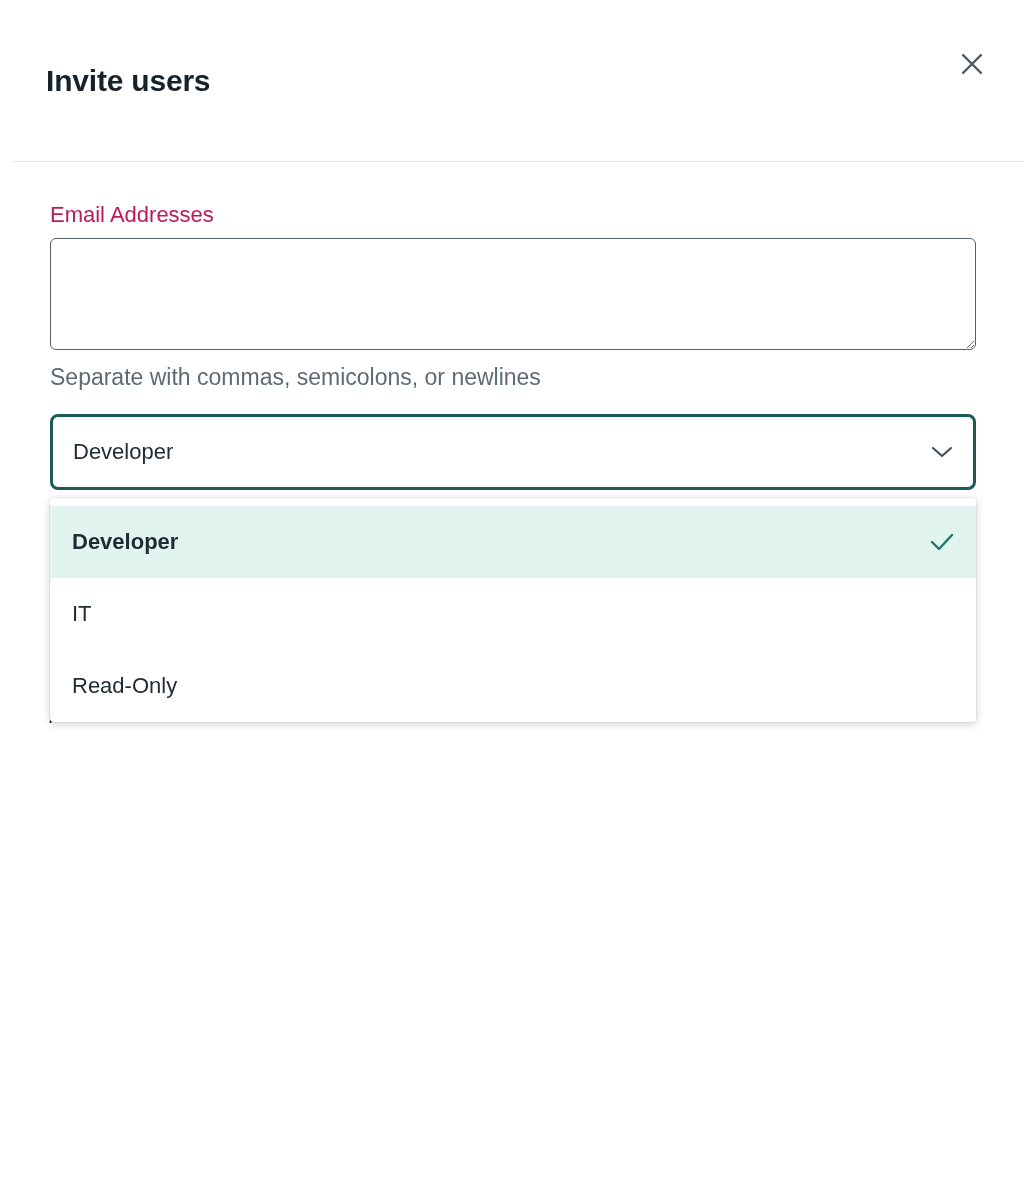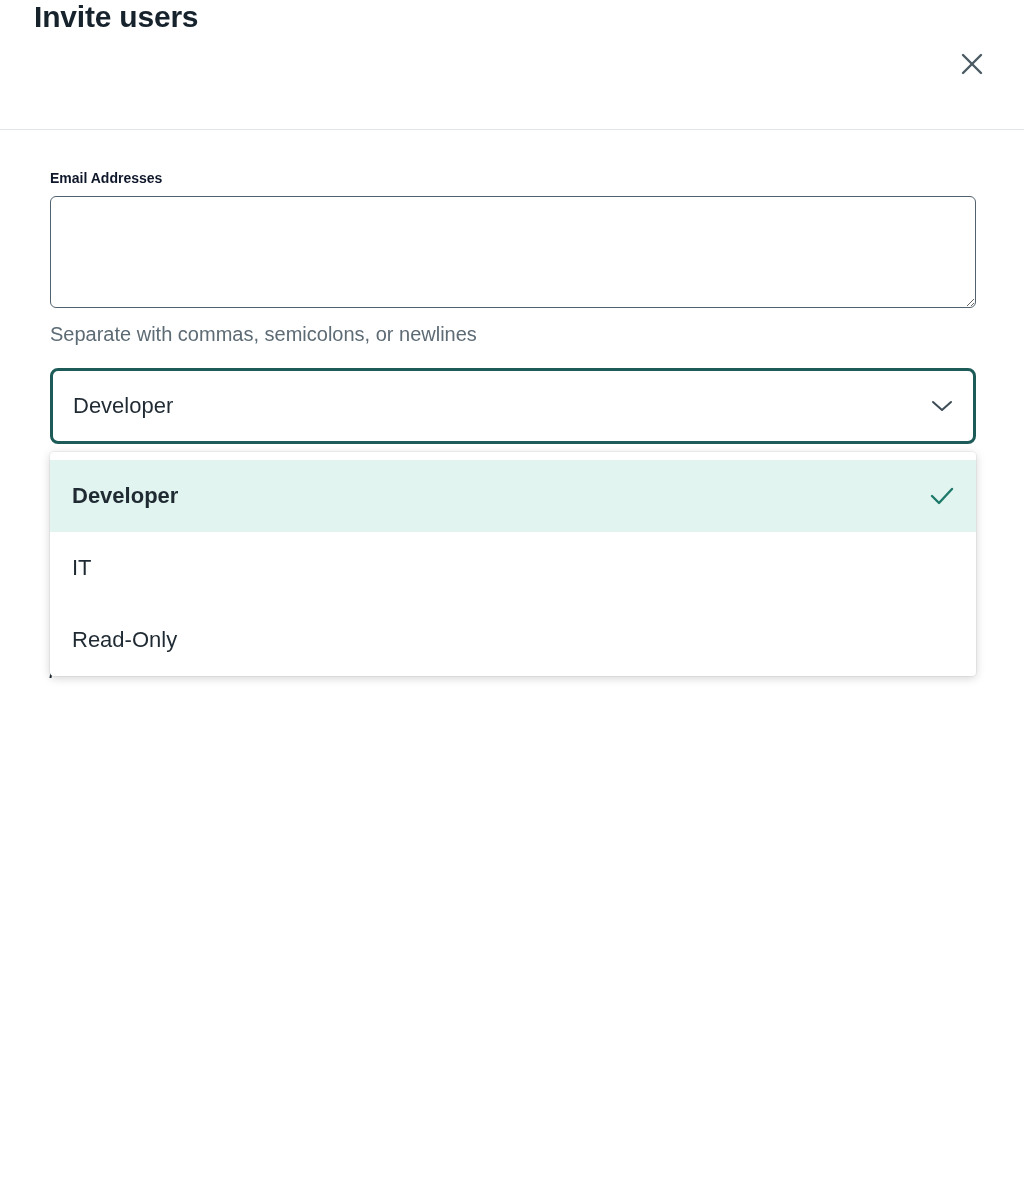--- a/index.html
+++ b/index.html
@@ -15,24 +15,25 @@
   .modal {
     position: relative;
     width: 1024px;
     height: 1194px;
     background: #ffffff;
     overflow: hidden;
   }
   
   .modal-header {
     position: relative;
-    height: 130px;
+    height: 162px;
     border-bottom: 1px solid #e3e7ea;
     display: flex;
-    align-items: flex-start;
+    align-items: center;
+    margin-left: 12px;
   }
   .modal-title {
     font-size: 30px;
     font-weight: bold;
     letter-spacing: -0.2px;
     color: #16222c;
     margin-left: 34px;
   }
   .close-btn {
     position: absolute;
@@ -49,42 +50,42 @@
     padding: 0;
   }
   .close-btn svg { display: block; }
 
   
   .modal-body {
     position: relative;
     padding: 40px 48px 0 50px;
   }
   .field-label {
-    font-size: 14px;
-    font-weight: bold;
-    color: #0f172a;
+    font-size: 22px;
+    font-weight: normal;
+    color: #be185d;
     margin-bottom: 10px;
     display: block;
   }
   .email-textarea {
     display: block;
     width: 926px;
     height: 112px;
     border: 1px solid #51626e;
     border-radius: 6px;
     background: #fff;
     font-family: "Liberation Sans", sans-serif;
     font-size: 19px;
     color: #1f2a33;
     padding: 10px 12px;
     resize: vertical;
     outline: none;
   }
   .helper-text {
-    font-size: 20px;
+    font-size: 23px;
     color: #5d6b75;
     margin: 14px 0 22px 0;
     line-height: 1.2;
   }
   
   .select-wrap { position: relative; width: 960px; }
   .select-control {
     width: 926px;
     height: 76px;
     border: 3px solid #1d5b59;

